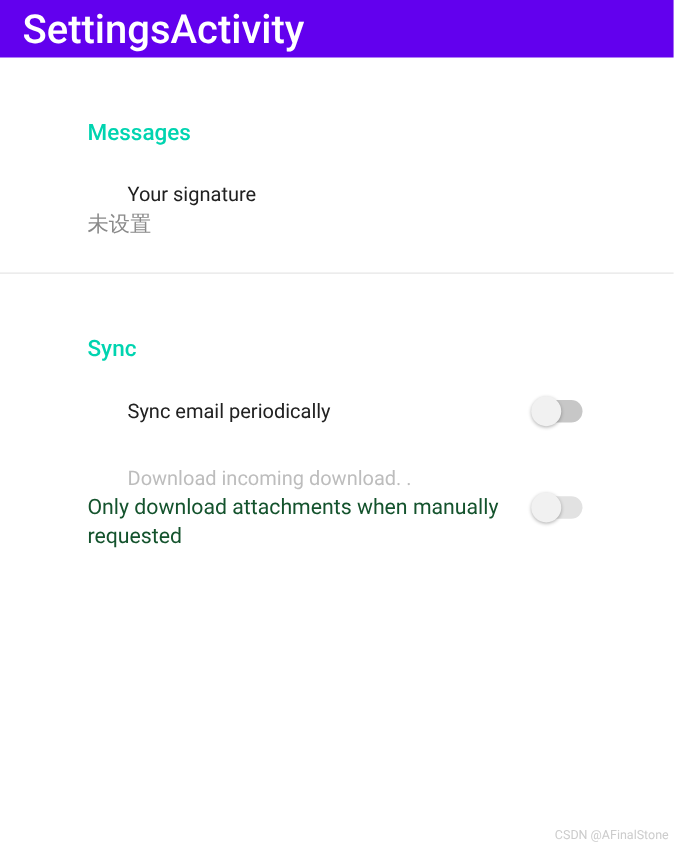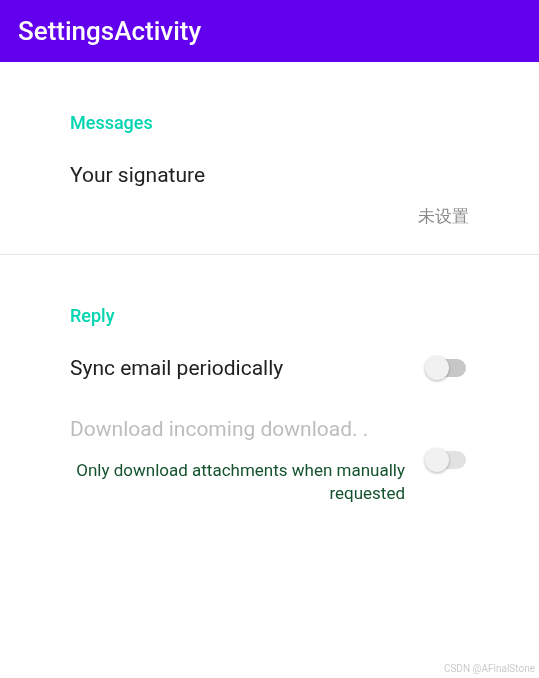--- a/index.html
+++ b/index.html
@@ -11,22 +11,22 @@
       font-family: -apple-system, BlinkMacSystemFont, "Segoe UI", Roboto, sans-serif;
       background: #ffffff;
       width: 539px;
       height: 678px;
       overflow: hidden;
       position: relative;
     }
     .app-bar {
       background: #6200EE;
       color: #ffffff;
-      padding: 16px 18px;
-      font-size: 26px;
+      padding: 4px 18px;
+      font-size: 32px;
       font-weight: 500;
     }
     .content {
       padding: 0;
     }
     .section-header {
       color: #00D4B0;
       font-size: 18px;
       font-weight: 500;
       padding: 28px 70px 12px 70px;
@@ -36,33 +36,33 @@
       padding: 16px 70px;
       display: flex;
       align-items: center;
       justify-content: space-between;
     }
     .pref-text {
       flex: 1;
       min-width: 0;
     }
     .pref-title {
-      font-size: 21px;
+      font-size: 16px;
       color: #212121;
       line-height: 1.35;
+      margin-left: 32px;
     }
     .pref-title.disabled {
       color: #bdbdbd;
     }
     .pref-summary {
       font-size: 17px;
       color: #8a8a8a;
-      margin-top: 16px;
+      margin-top: 2px;
       line-height: 1.35;
-      text-align: right;
     }
     .pref-summary.disabled {
       color: #14532d;
     }
     .divider {
       height: 1px;
       background: #e6e6e6;
       margin-top: 10px;
     }
     .switch {
@@ -122,21 +122,21 @@
   <div class="pref-item">
     <div class="pref-text">
       <div class="pref-title">Your signature</div>
       <div class="pref-summary">未设置</div>
     </div>
   </div>
 
 
   <div class="divider"></div>
 
-  <div class="section-header">Reply</div>
+  <div class="section-header">Sync</div>
 
   <div class="pref-item">
     <div class="pref-text">
       <div class="pref-title">Sync email periodically</div>
     </div>
     <div class="switch">
       <div class="switch-track"></div>
       <div class="switch-thumb"></div>
     </div>
   </div>

